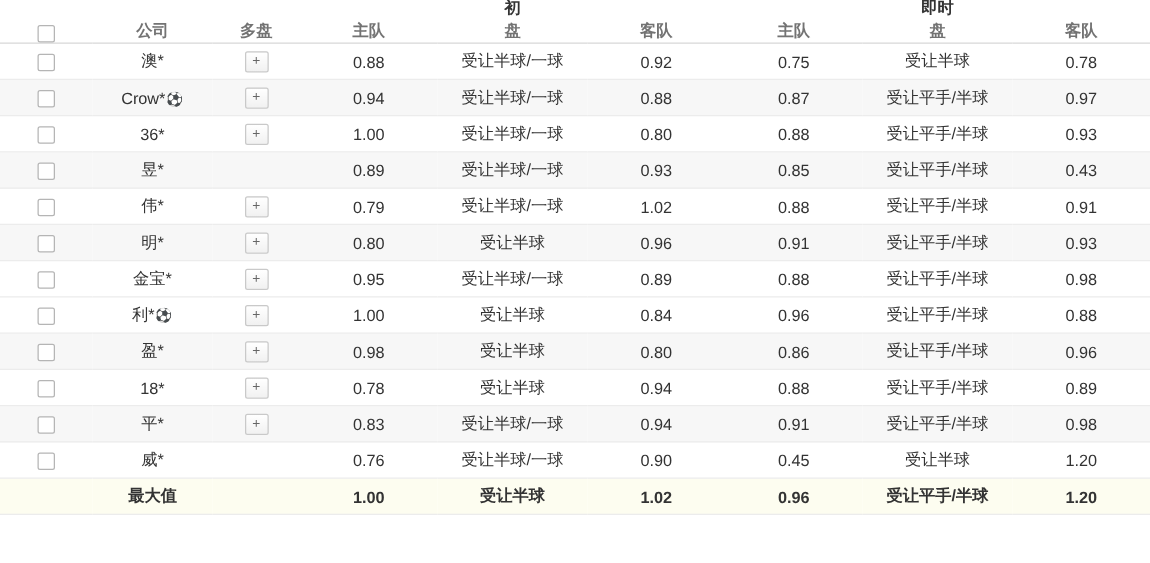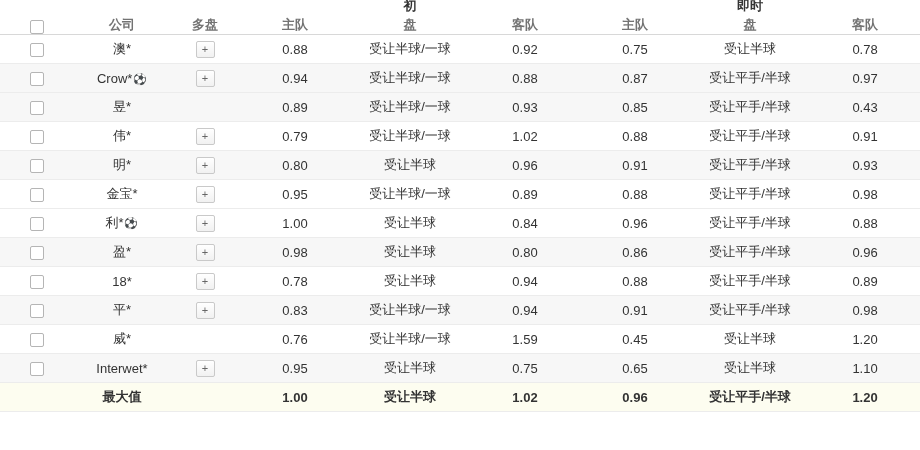--- a/index.html
+++ b/index.html
@@ -168,20 +168,31 @@
         <td><span class="chk"></span></td>
         <td class="company"><span>Crow*</span><span class="soccer">⚽</span></td>
         <td><span class="plus-btn">+</span></td>
         <td>0.94</td>
         <td>受让半球/一球</td>
         <td>0.88</td>
         <td>0.87</td>
         <td>受让平手/半球</td>
         <td>0.97</td>
       </tr>
+      <tr class="odd">
+        <td><span class="chk"></span></td>
+        <td class="company"><span>36*</span></td>
+        <td><span class="plus-btn">+</span></td>
+        <td>1.00</td>
+        <td>受让半球/一球</td>
+        <td>0.80</td>
+        <td>0.88</td>
+        <td>受让平手/半球</td>
+        <td>0.93</td>
+      </tr>
       <tr class="even">
         <td><span class="chk"></span></td>
         <td class="company"><span>昱*</span></td>
         <td></td>
         <td>0.89</td>
         <td>受让半球/一球</td>
         <td>0.93</td>
         <td>0.85</td>
         <td>受让平手/半球</td>
         <td>0.43</td>
@@ -262,35 +273,24 @@
         <td>0.91</td>
         <td>受让平手/半球</td>
         <td>0.98</td>
       </tr>
       <tr class="odd">
         <td><span class="chk"></span></td>
         <td class="company"><span>威*</span></td>
         <td></td>
         <td>0.76</td>
         <td>受让半球/一球</td>
-        <td>1.59</td>
+        <td>0.90</td>
         <td>0.45</td>
         <td>受让半球</td>
         <td>1.20</td>
-      </tr>
-      <tr class="even">
-        <td><span class="chk"></span></td>
-        <td class="company"><span>Interwet*</span></td>
-        <td><span class="plus-btn">+</span></td>
-        <td>0.95</td>
-        <td>受让半球</td>
-        <td>0.75</td>
-        <td>0.65</td>
-        <td>受让半球</td>
-        <td>1.10</td>
       </tr>
       <tr class="highlight">
         <td></td>
         <td class="company value-bold"><span>最大值</span></td>
         <td></td>
         <td class="value-bold">1.00</td>
         <td class="value-bold">受让半球</td>
         <td class="value-bold">1.02</td>
         <td class="value-bold">0.96</td>
         <td class="value-bold">受让平手/半球</td>

